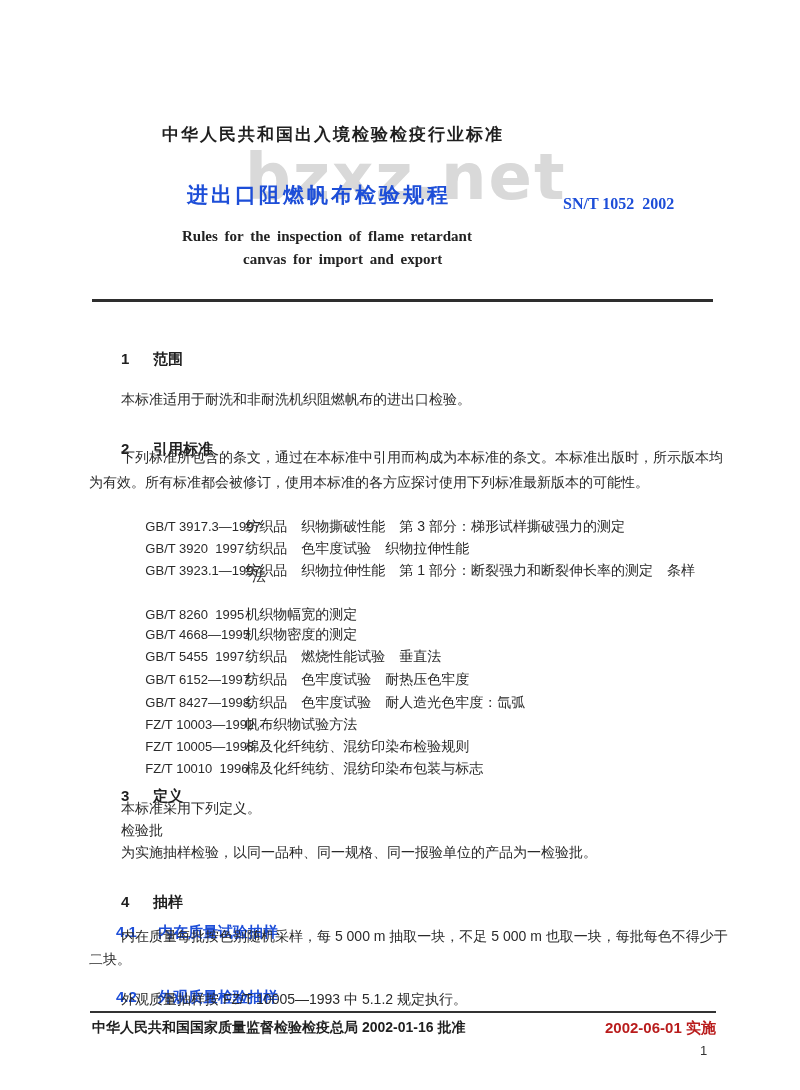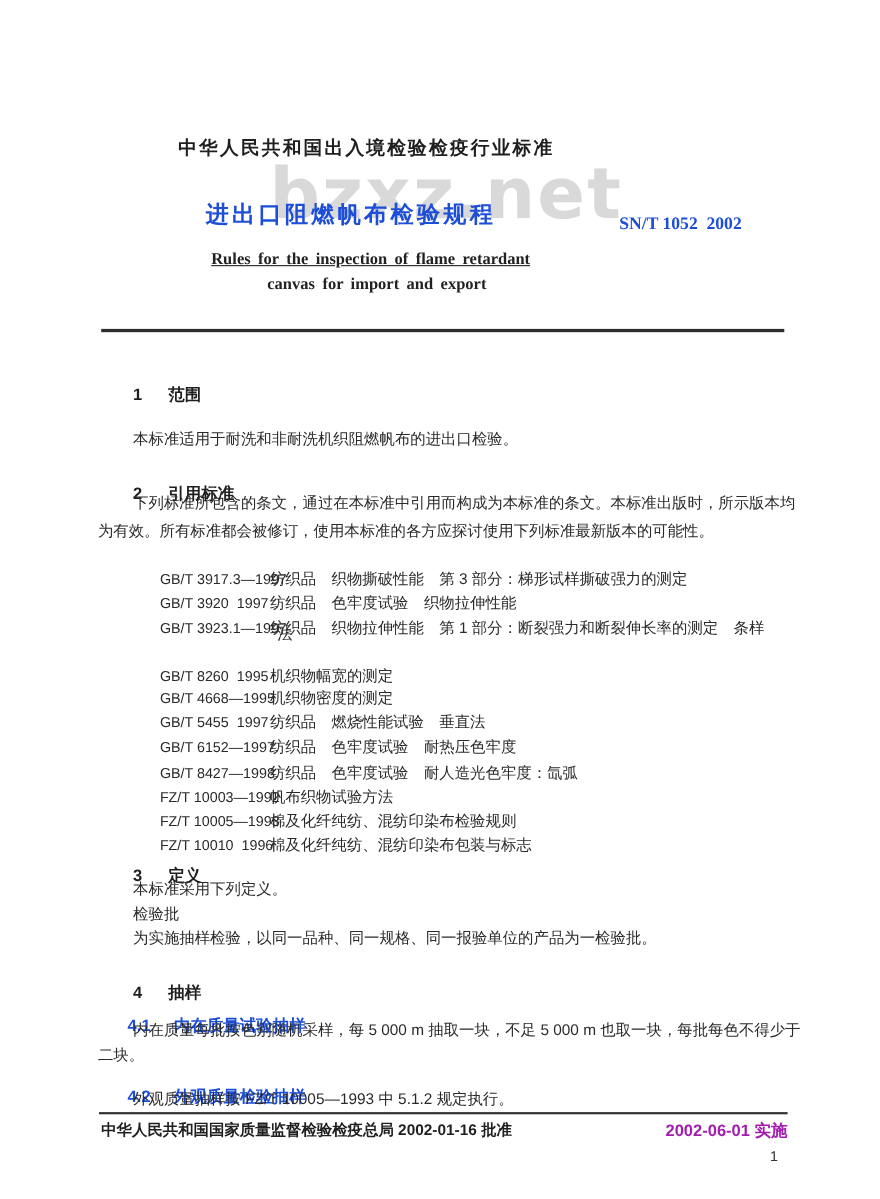--- a/index.html
+++ b/index.html
@@ -36,21 +36,21 @@
     font-family:"Liberation Serif",serif;
     font-size:16px;font-weight:700;color:#1d4ed8;
     white-space:pre;
   }
   .en-1,.en-2{
     position:absolute;
     font-family:"Liberation Serif",serif;
     font-weight:700;font-size:15px;color:#222;
     word-spacing:3px;white-space:pre;
   }
-  .en-1{left:192px;top:228px;text-decoration:underline;}
+  .en-1{left:182px;top:228px;}
   .en-2{left:243px;top:251px;}
   .rule-top{
     position:absolute;left:92px;top:299px;width:621px;height:3px;
     background:#2e2e2e;
   }
   
   .sec-h{
     position:absolute;left:96px;
     font-size:15px;font-weight:700;color:#1f1f1f;white-space:pre;
   }
@@ -81,21 +81,21 @@
   .rule-bottom{
     position:absolute;left:90px;top:1011px;width:626px;height:2px;
     background:#333;
   }
   .footer-left{
     position:absolute;left:92px;top:1019px;
     font-size:14px;font-weight:700;color:#1f1f1f;white-space:pre;
   }
   .footer-right{
     position:absolute;left:605px;top:1019px;
-    font-size:15px;font-weight:700;color:#a21caf;white-space:pre;
+    font-size:15px;font-weight:700;color:#b91c1c;white-space:pre;
   }
   .page-num{
     position:absolute;left:700px;top:1043px;
     font-size:13px;color:#333;
   }
 </style>
 </head>
 <body>
 
 <div class="page">

